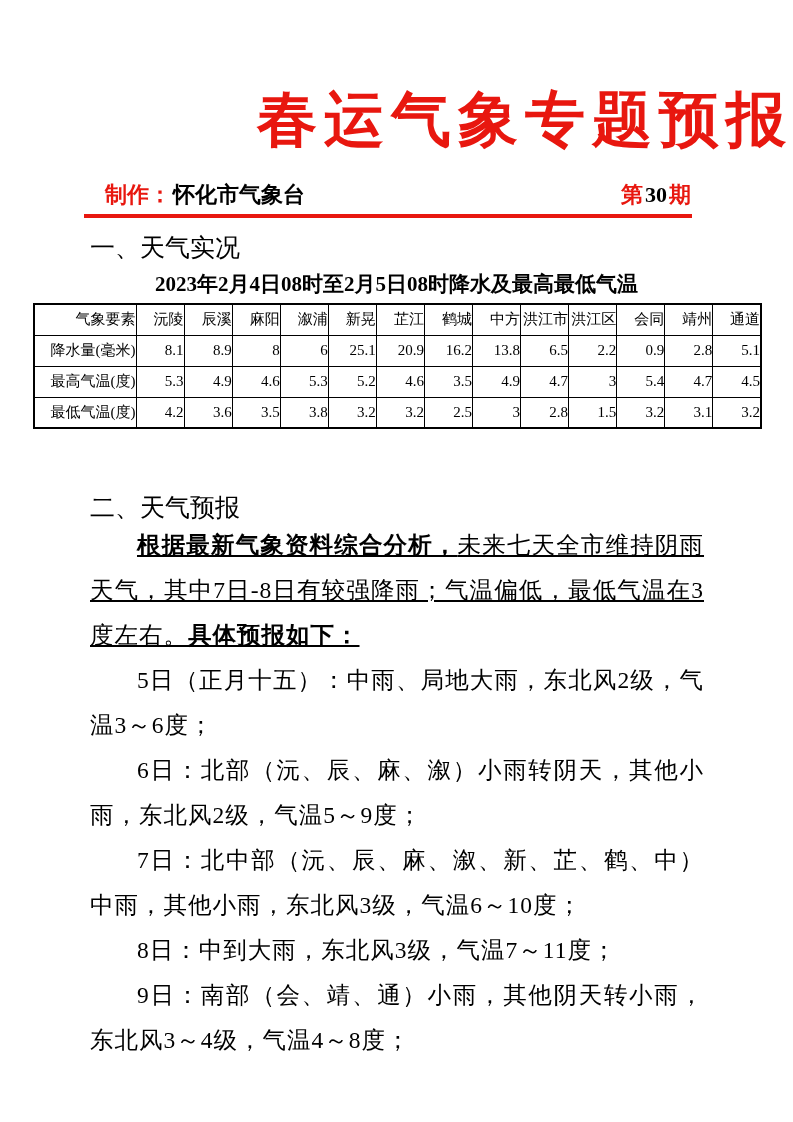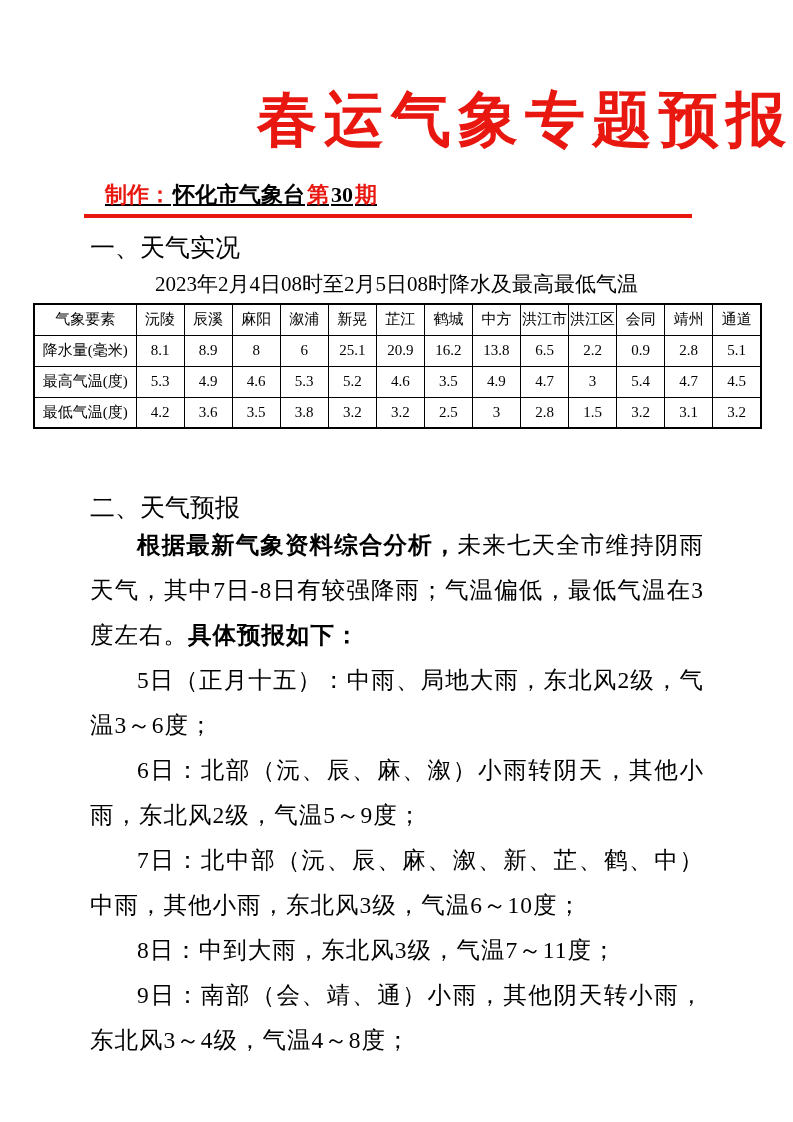--- a/index.html
+++ b/index.html
@@ -21,25 +21,25 @@
     font-weight: bold;
     color: #e8170f;
     letter-spacing: 7px;
     font-family: "Liberation Serif", "DejaVu Serif", serif;
   }
 
   .meta-row {
     margin: 26px 0 0 104px;
     width: 588px;
     display: flex;
+    justify-content: space-between;
     align-items: baseline;
     font-size: 22px;
     font-weight: bold;
     line-height: 28px;
-    text-decoration: underline;
   }
   .meta-row .red { color: #e8170f; }
   .meta-item span { margin: 0 1px; }
 
   .red-rule {
     margin: 5px 0 0 84px;
     width: 608px;
     height: 4px;
     background: #e8170f;
     border: none;
@@ -49,34 +49,34 @@
     margin: 15px 0 0 90px;
     font-size: 25px;
     font-weight: normal;
     line-height: 30px;
   }
 
   .table-title {
     margin-top: 8px;
     text-align: center;
     font-size: 21px;
-    font-weight: normal;
+    font-weight: bold;
     line-height: 26px;
   }
 
   table.weather {
     margin: 6px 0 0 33px;
     width: 729px;
     border-collapse: collapse;
     table-layout: fixed;
     border: 2px solid #000;
   }
   table.weather th, table.weather td {
     border: 1px solid #000;
-    text-align: center;
+    text-align: right;
     vertical-align: middle;
     font-size: 15px;
     font-weight: normal;
     height: 31px;
     padding: 1px 0;
     overflow: hidden;
     white-space: nowrap;
   }
   table.weather col.label-col { width: 102px; }
 
@@ -86,21 +86,21 @@
     margin-left: 90px;
     width: 614px;
     font-size: 23.5px;
     line-height: 45px;
     letter-spacing: 1px;
     text-align: justify;
     text-justify: inter-ideograph;
   }
   .body-text p { text-indent: 2em; margin: 0; }
   .body-text .b { font-weight: bold; }
-  .intro { margin-top: 14px; }
+  .intro { margin-top: 14px; text-decoration: underline; }
 </style>
 </head>
 <body>
 
 <div class="page">
 
   <h1 class="doc-title">春运气象专题预报</h1>
 
   <div class="meta-row">
     <div class="meta-item">

